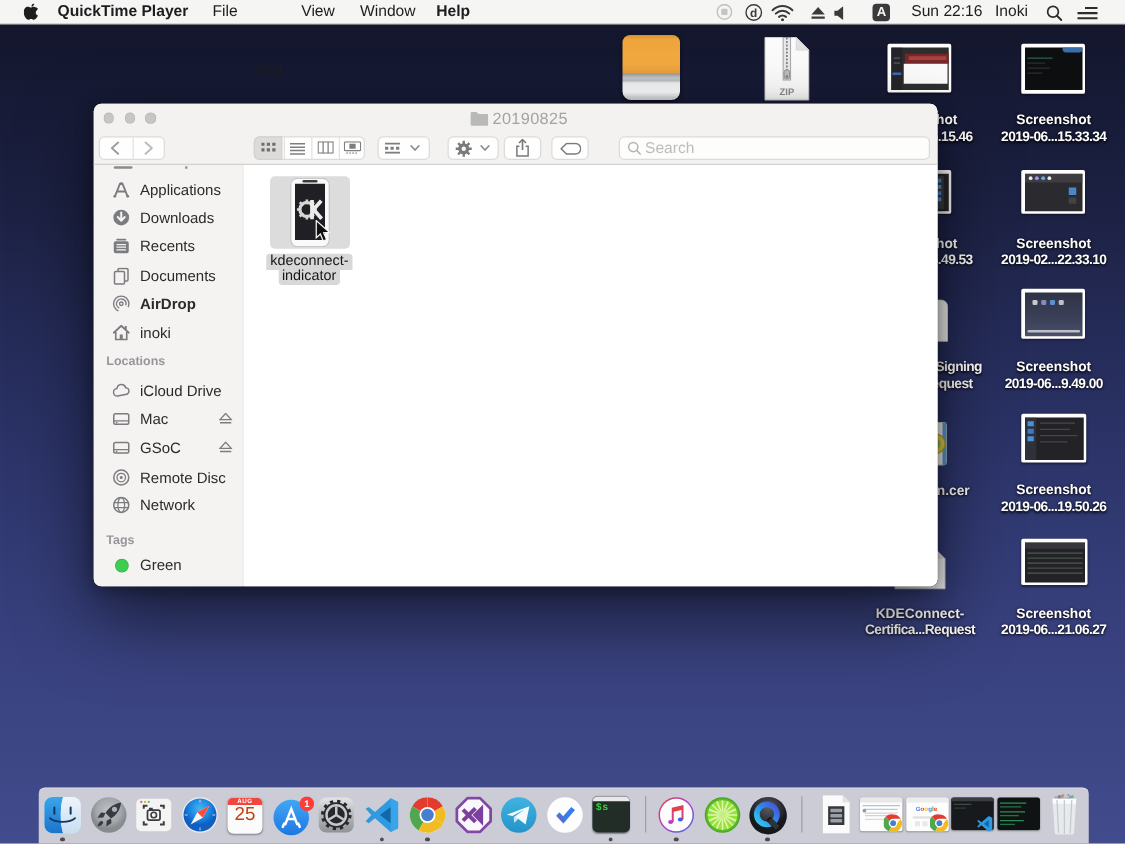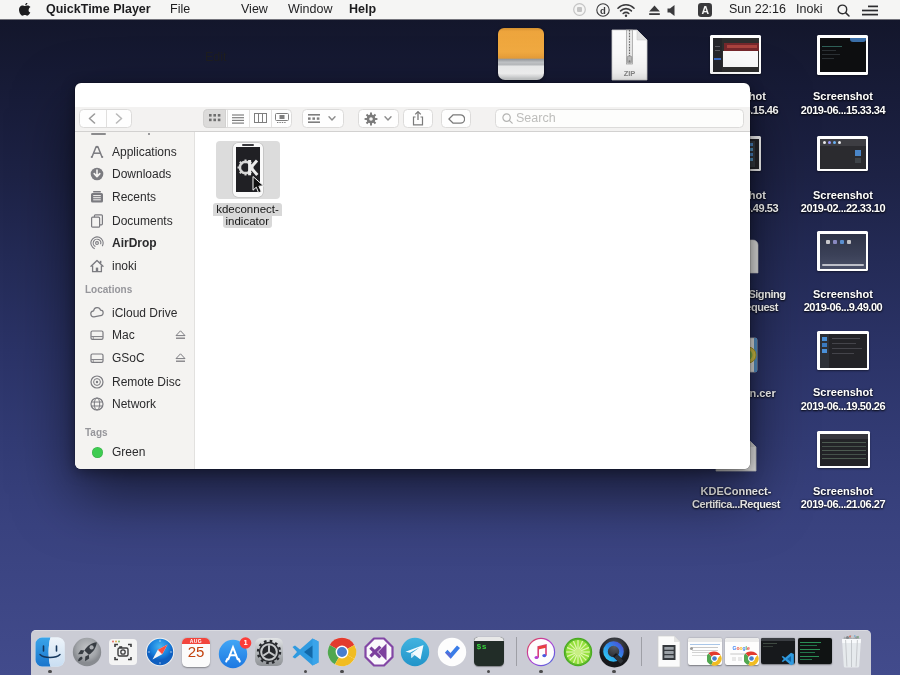--- a/index.html
+++ b/index.html
@@ -164,20 +164,29 @@
         <div class="abs" style="left:2px;top:12px;width:44px;height:1.5px;background:#45514a;"></div>
         <div class="abs" style="left:2px;top:16px;width:44px;height:1.5px;background:#4c5a50;"></div>
         <div class="abs" style="left:2px;top:20px;width:44px;height:1.5px;background:#45514a;"></div>
         <div class="abs" style="left:2px;top:24px;width:44px;height:1.5px;background:#4c5a50;"></div>
       </div>
     </div>
     <div class="dlabel" style="left:778px;top:484.5px;">Screenshot<br><span class="d2">2019-06...21.06.27</span></div>
   </div>
 
   <div id="win">
+    <div id="titlebar">
+      <div class="tl" style="left:7.5px;"></div>
+      <div class="tl" style="left:24.5px;"></div>
+      <div class="tl" style="left:41.3px;"></div>
+      <svg class="abs" style="left:301px;top:6px;" width="15" height="12" viewBox="0 0 15 12">
+        <path d="M0.5,1.5 a1,1 0 0 1 1,-1 L5.2,0.5 L6.8,2.2 L13.5,2.2 a1,1 0 0 1 1,1 L14.5,10.5 a1,1 0 0 1 -1,1 L1.5,11.5 a1,1 0 0 1 -1,-1 Z" fill="#b9b9b9"></path>
+      </svg>
+      <span class="abs" style="left:319px;top:4px;font-size:13px;color:#a3a3a3;letter-spacing:0.3px;">20190825</span>
+    </div>
     <div id="toolbar">
 
       <div class="tbtn" style="left:4px;width:53px;"></div>
       <div class="abs" style="left:30.5px;top:2.5px;width:1px;height:17px;background:#e0dfde;"></div>
       <svg class="abs" style="left:13px;top:6px;" width="8" height="11" viewBox="0 0 8 11">
           <polyline points="6.5,1 1.5,5.5 6.5,10" fill="none" stroke="#9b9b9b" stroke-width="1.6" stroke-linecap="round" stroke-linejoin="round"></polyline>
         </svg>
       <svg class="abs" style="left:40px;top:6px;" width="8" height="11" viewBox="0 0 8 11">
           <polyline points="1.5,1 6.5,5.5 1.5,10" fill="none" stroke="#b9b9b9" stroke-width="1.6" stroke-linecap="round" stroke-linejoin="round"></polyline>
         </svg>

